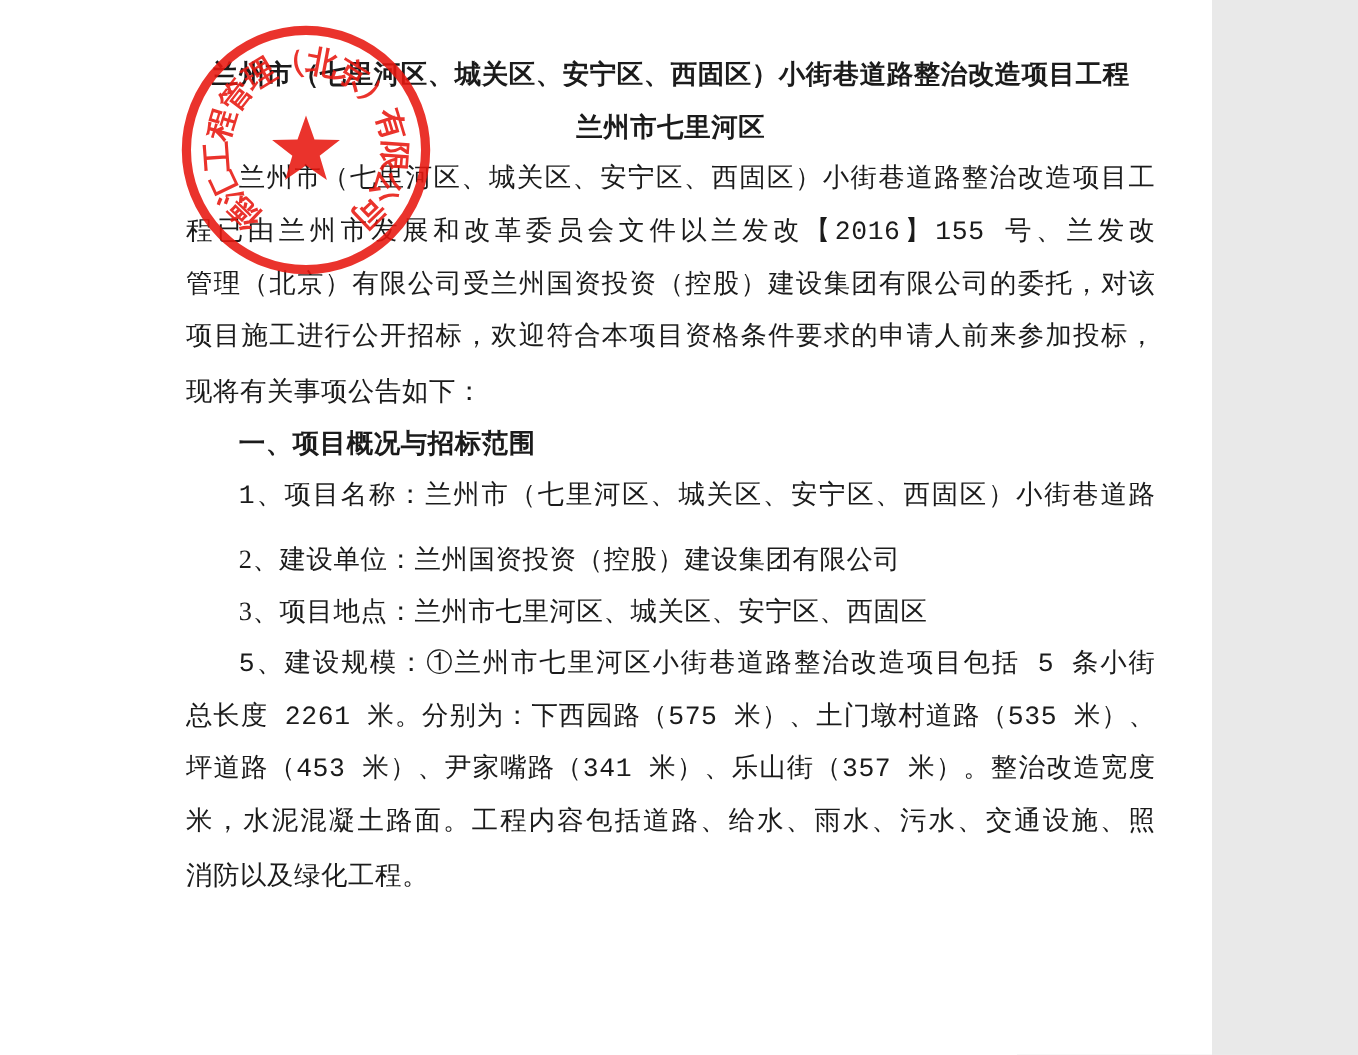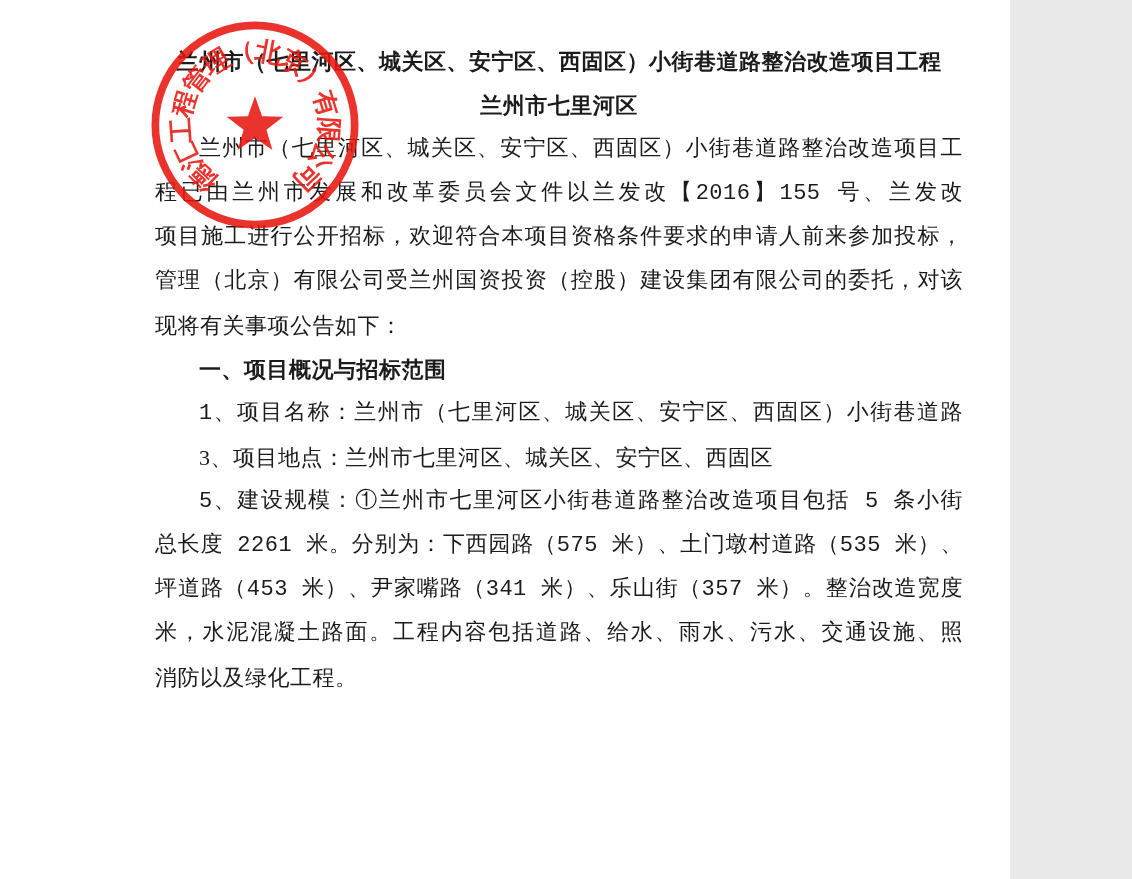--- a/index.html
+++ b/index.html
@@ -58,25 +58,26 @@
 <body>
 
 <div class="page" style="background: rgb(255, 255, 255); color: rgb(27, 27, 27);">
 
   <div class="content">
     <div class="l title">兰州市（七里河区、城关区、安宁区、西固区）小街巷道路整治改造项目工程</div>
     <div class="l title">兰州市七里河区</div>
 
     <div class="l indent just">兰州市（七里河区、城关区、安宁区、西固区）小街巷道路整治改造项目工</div>
     <div class="l just">程已由兰州市发展和改革委员会文件以兰发改【2016】155 号、兰发改【2016】</div>
+    <div class="l just">管理（北京）有限公司受兰州国资投资（控股）建设集团有限公司的委托，对该</div>
     <div class="l just">项目施工进行公开招标，欢迎符合本项目资格条件要求的申请人前来参加投标，</div>
-    <div class="l just">管理（北京）有限公司受兰州国资投资（控股）建设集团有限公司的委托，对该</div>
     <div class="l">现将有关事项公告如下：</div>
     <div class="l indent bold">一、项目概况与招标范围</div>
     <div class="l indent just">1、项目名称：兰州市（七里河区、城关区、安宁区、西固区）小街巷道路</div>
+    <div class="l indent gap">2、建设单位：兰州国资投资（控股）建设集团有限公司</div>
     <div class="l indent">3、项目地点：兰州市七里河区、城关区、安宁区、西固区</div>
     <div class="l indent just">5、建设规模：①兰州市七里河区小街巷道路整治改造项目包括 5 条小街巷，</div>
     <div class="l just">总长度 2261 米。分别为：下西园路（575 米）、土门墩村道路（535 米）、彭家</div>
     <div class="l just">坪道路（453 米）、尹家嘴路（341 米）、乐山街（357 米）。整治改造宽度 7-18</div>
     <div class="l just">米，水泥混凝土路面。工程内容包括道路、给水、雨水、污水、交通设施、照明、</div>
     <div class="l">消防以及绿化工程。</div>
   </div>
 
   <svg class="seal" viewBox="0 0 240 240" aria-hidden="true">
     <circle class="seal-stroke" cx="120" cy="120" r="104" fill="none" stroke-width="8" stroke="#e8170f"></circle>

